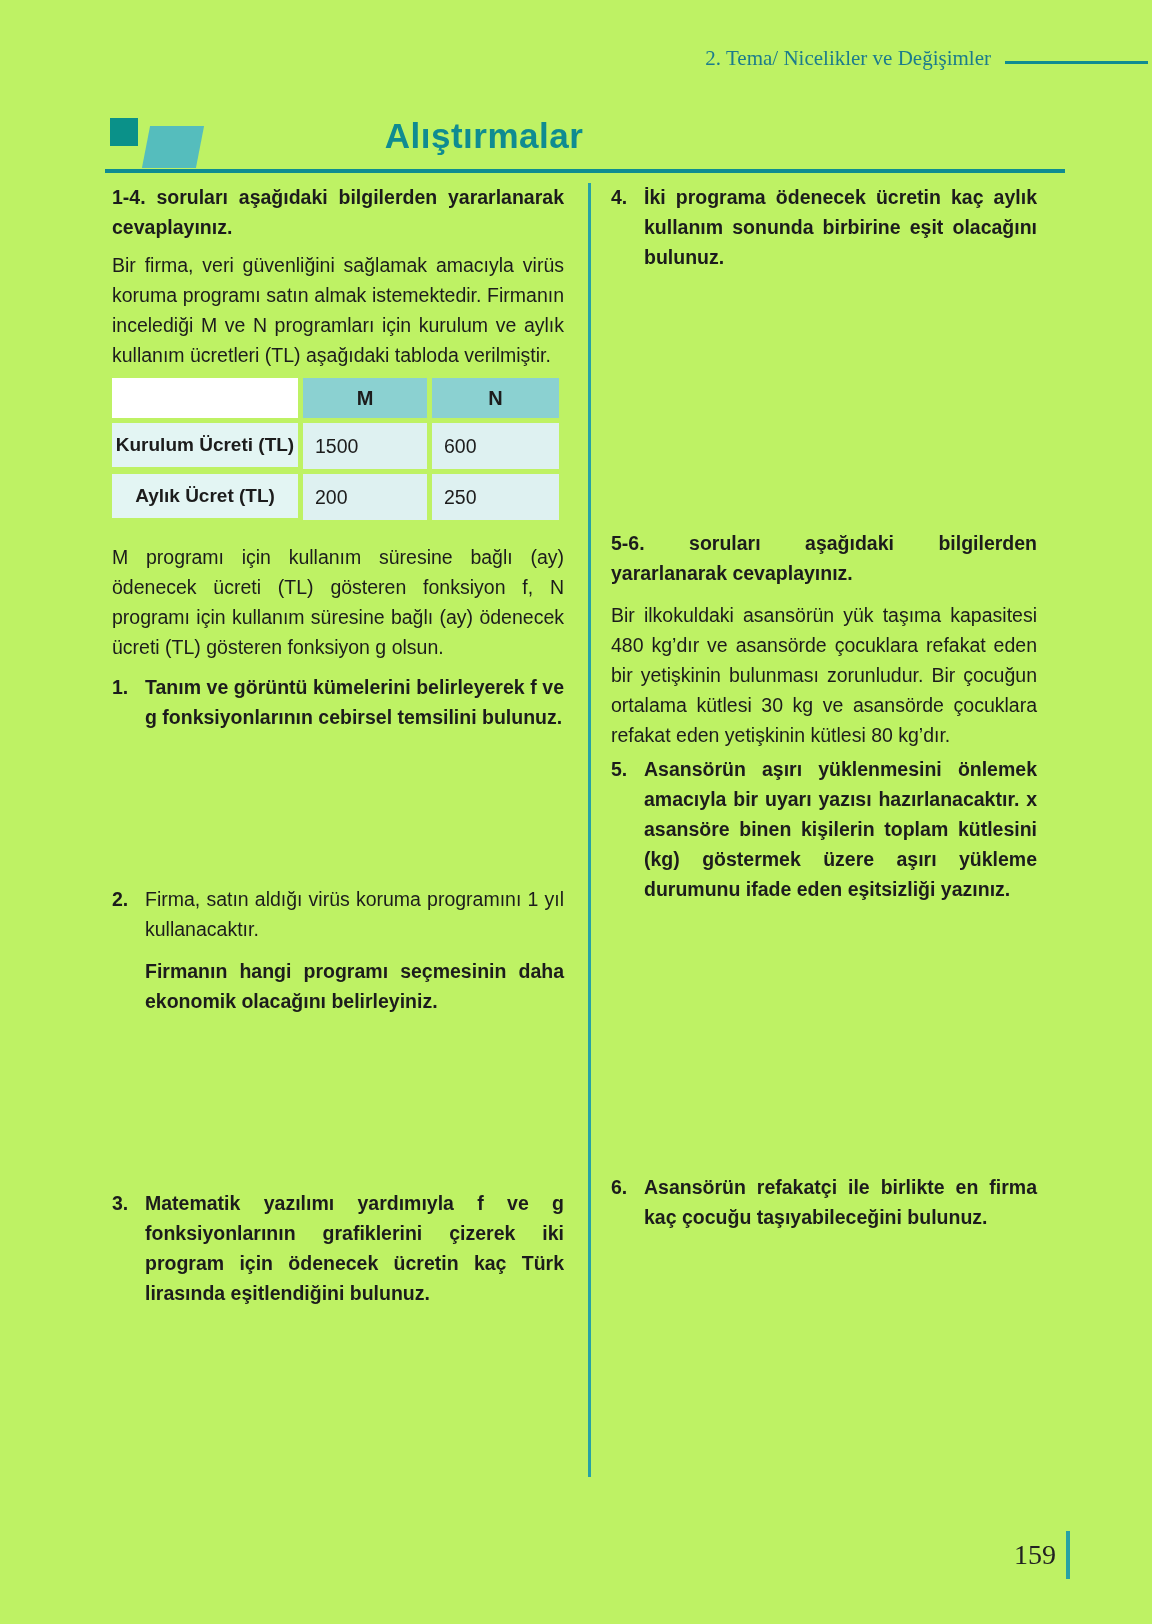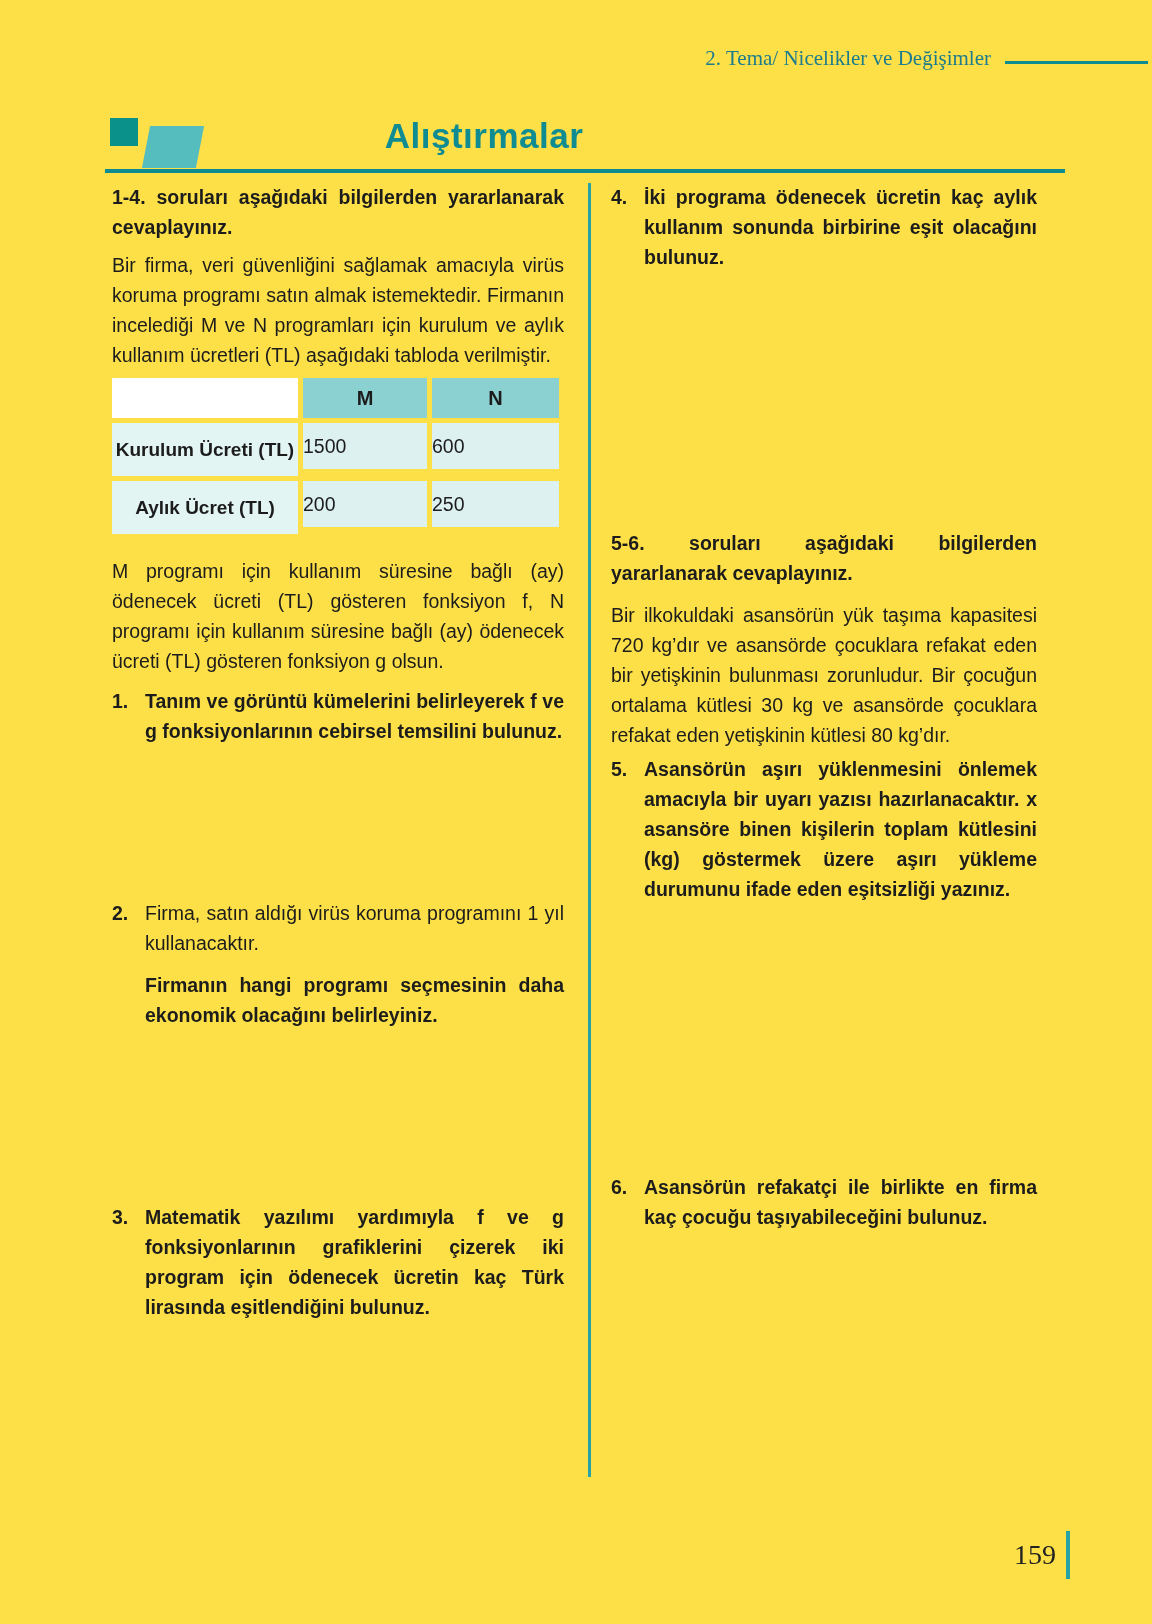--- a/index.html
+++ b/index.html
@@ -11,21 +11,21 @@
     --table-header-bg:#8bd1d1;
     --table-label-bg:#e3f5f3;
     --table-cell-bg:#def1f1;
     --ink:#1c1c1c;
   }
   *{margin:0;padding:0;box-sizing:border-box;}
   html,body{background:#f4f4f4;}
   .page{
     position:relative;
     width:1152px;height:1624px;
-    background:#fde047;
+    background:#bef264;
     font-family:"Liberation Sans", sans-serif;
     color:var(--ink);
     overflow:hidden;
     margin:0 auto;
   }
   
   .page-header{
     position:absolute;top:46px;right:4px;
     display:flex;align-items:center;
   }
@@ -97,28 +97,28 @@
     grid-template-columns:186px 124px 127px;
     column-gap:5px;row-gap:5px;
   }
   .t-corner{background:#ffffff;height:40px;}
   .t-h{
     background:var(--table-header-bg);height:40px;
     display:flex;align-items:center;justify-content:center;
     font-weight:bold;font-size:20px;
   }
   .t-label{
-    background:var(--table-label-bg);height:53px;
+    background:var(--table-label-bg);height:44px;
     display:flex;align-items:center;justify-content:center;
     font-weight:bold;font-size:19px;
   }
   .t-cell{
     background:var(--table-cell-bg);height:46px;
     display:flex;align-items:center;
-    font-size:19.5px;
+    padding-left:12px;font-size:19.5px;
   }
   
   .page-footer{
     position:absolute;top:1530px;left:930px;width:140px;height:50px;
     display:flex;align-items:center;justify-content:flex-end;
   }
   .page-num{
     font-family:"Liberation Serif", serif;
     font-size:28px;color:#222;
     margin-right:10px;
@@ -187,21 +187,21 @@
 
   <div class="col col-right">
     <div class="q q4">
       <span class="q-num">4.</span>
       <div class="q-body">
         <div class="q-text bold">İki programa ödenecek ücretin kaç aylık kullanım sonunda birbirine eşit olacağını bulunuz.</div>
       </div>
     </div>
 
     <div class="directive">5-6. soruları aşağıdaki bilgilerden yararlanarak cevaplayınız.</div>
-    <div class="para intro">Bir ilkokuldaki asansörün yük taşıma kapasitesi 720 kg’dır ve asansörde çocuklara refakat eden bir yetişkinin bulunması zorunludur. Bir çocuğun ortalama kütlesi 30 kg ve asansörde çocuklara refakat eden yetişkinin kütlesi 80 kg’dır.</div>
+    <div class="para intro">Bir ilkokuldaki asansörün yük taşıma kapasitesi 480 kg’dır ve asansörde çocuklara refakat eden bir yetişkinin bulunması zorunludur. Bir çocuğun ortalama kütlesi 30 kg ve asansörde çocuklara refakat eden yetişkinin kütlesi 80 kg’dır.</div>
 
     <div class="q q5">
       <span class="q-num">5.</span>
       <div class="q-body">
         <div class="q-text bold">Asansörün aşırı yüklenmesini önlemek amacıyla bir uyarı yazısı hazırlanacaktır. x asansöre binen kişilerin toplam kütlesini (kg) göstermek üzere aşırı yükleme durumunu ifade eden eşitsizliği yazınız.</div>
       </div>
     </div>
 
     <div class="q q6">
       <span class="q-num">6.</span>

